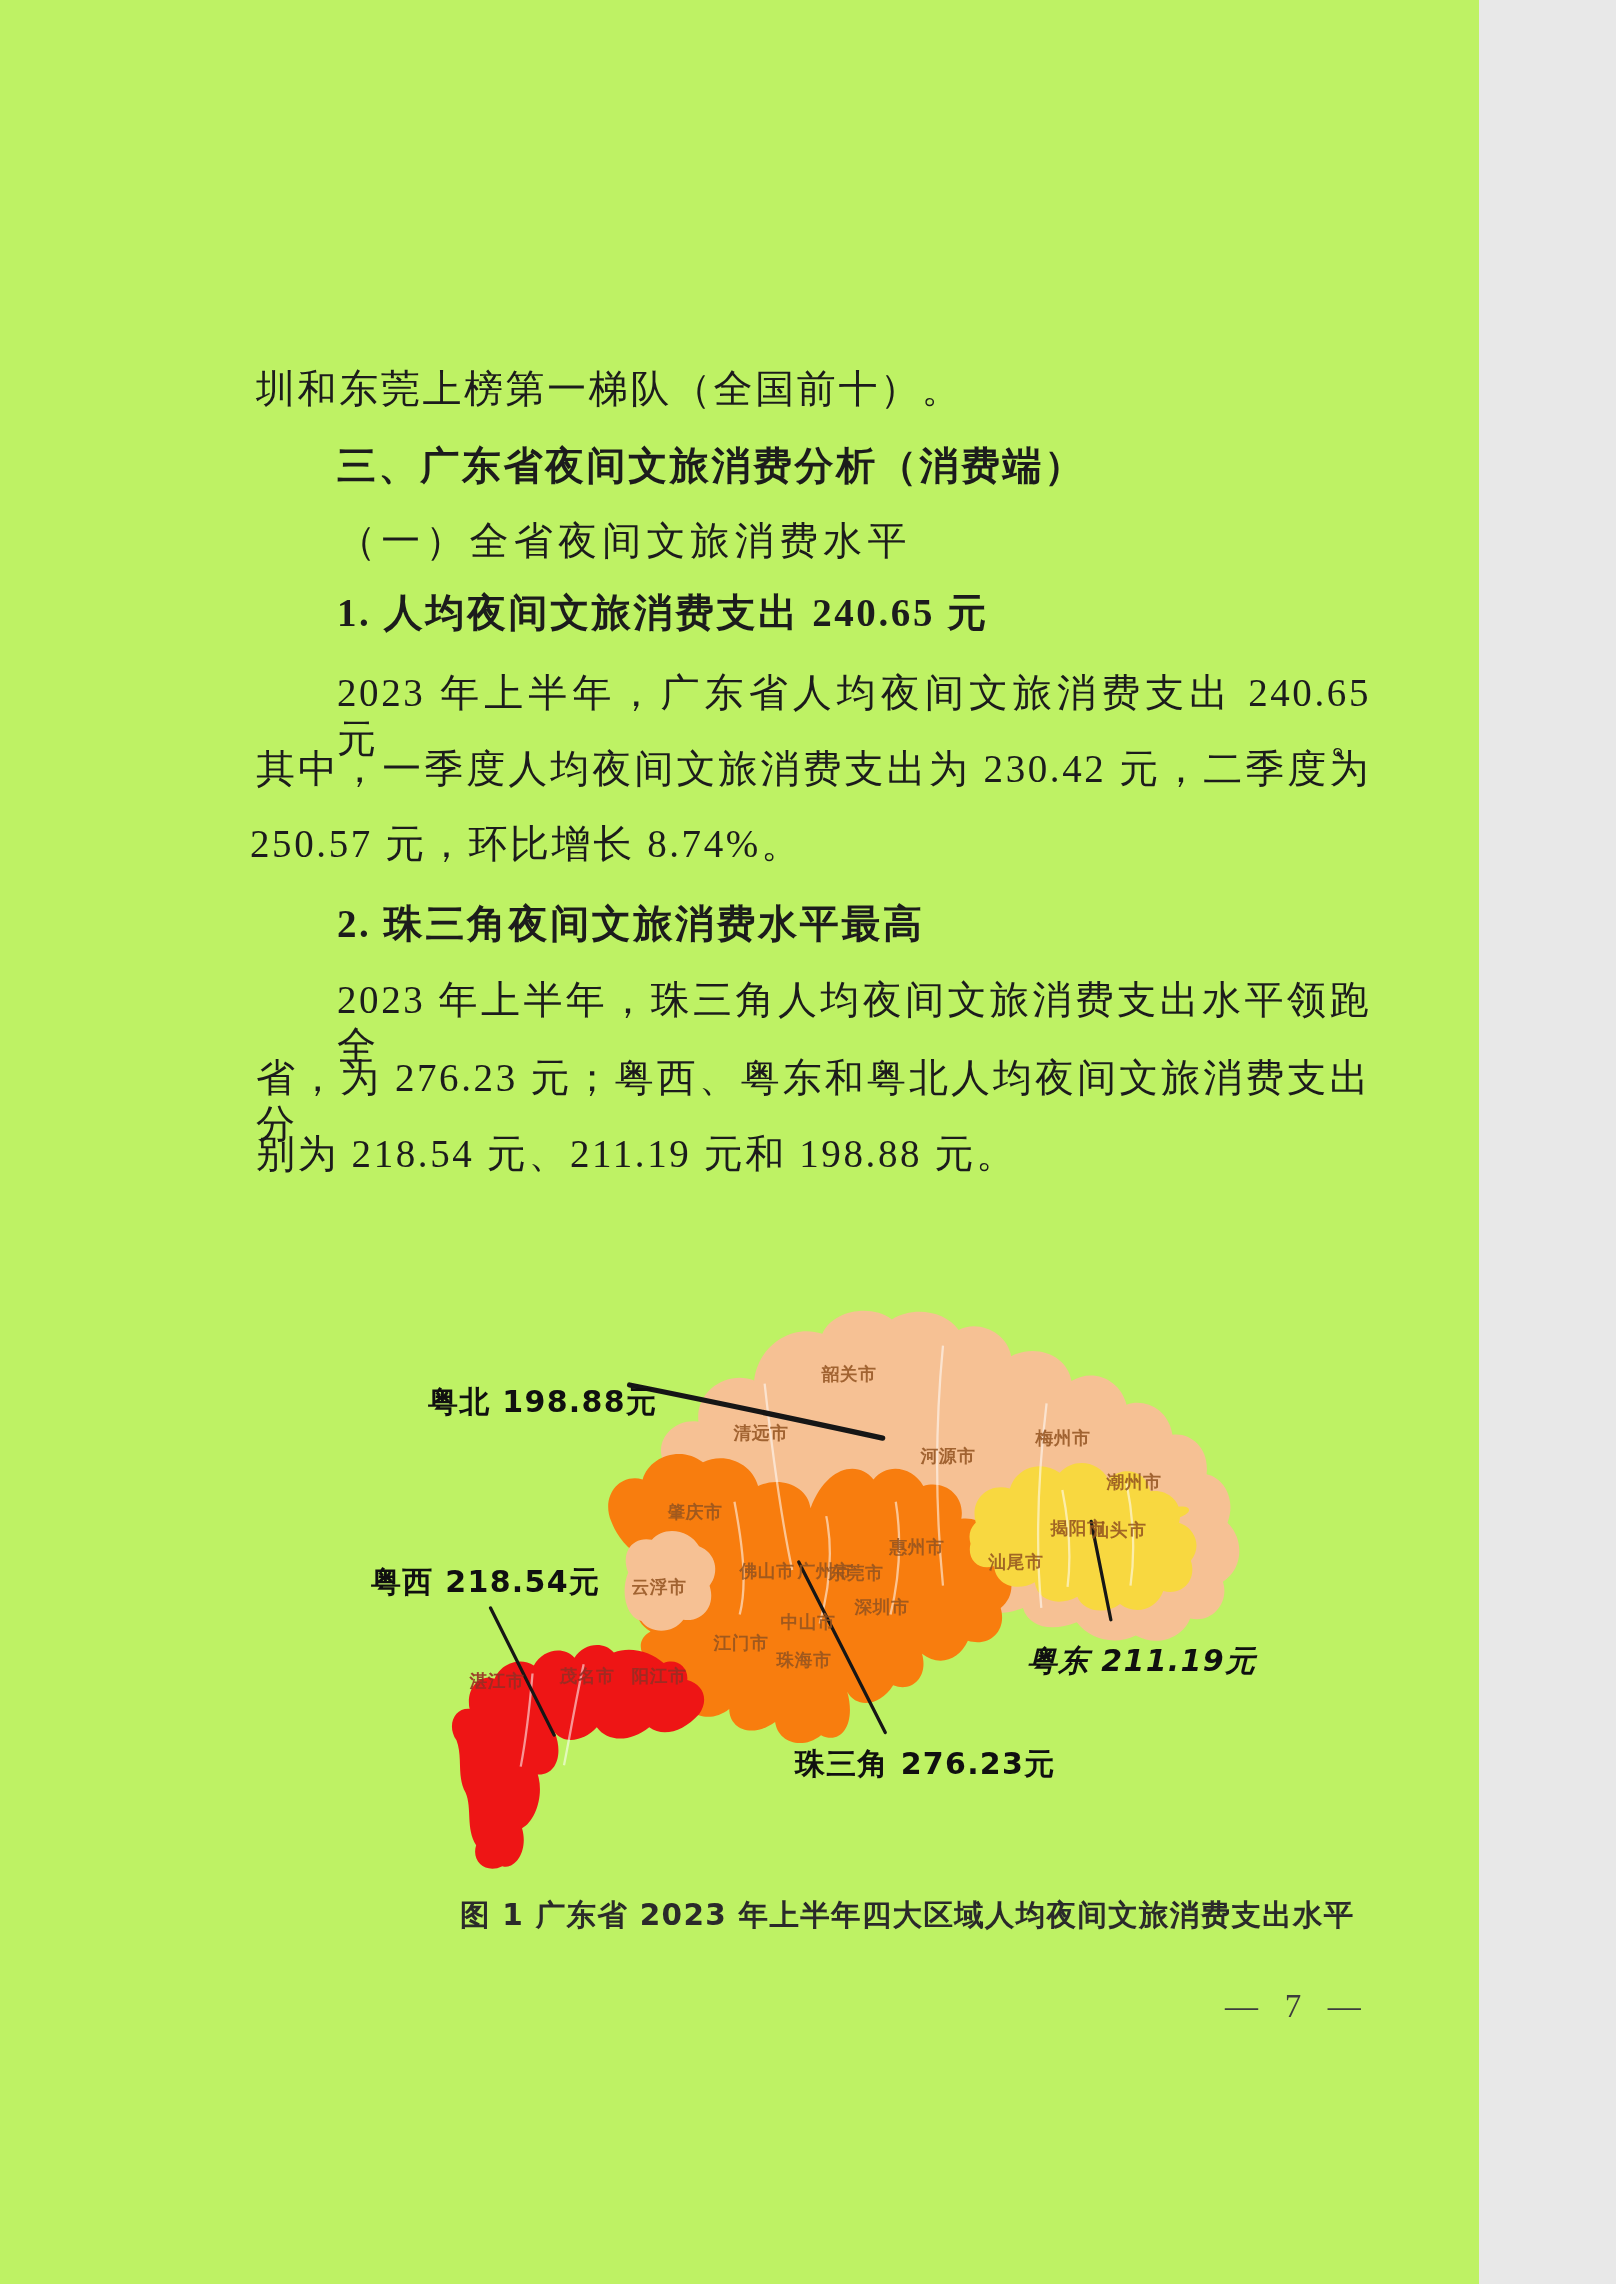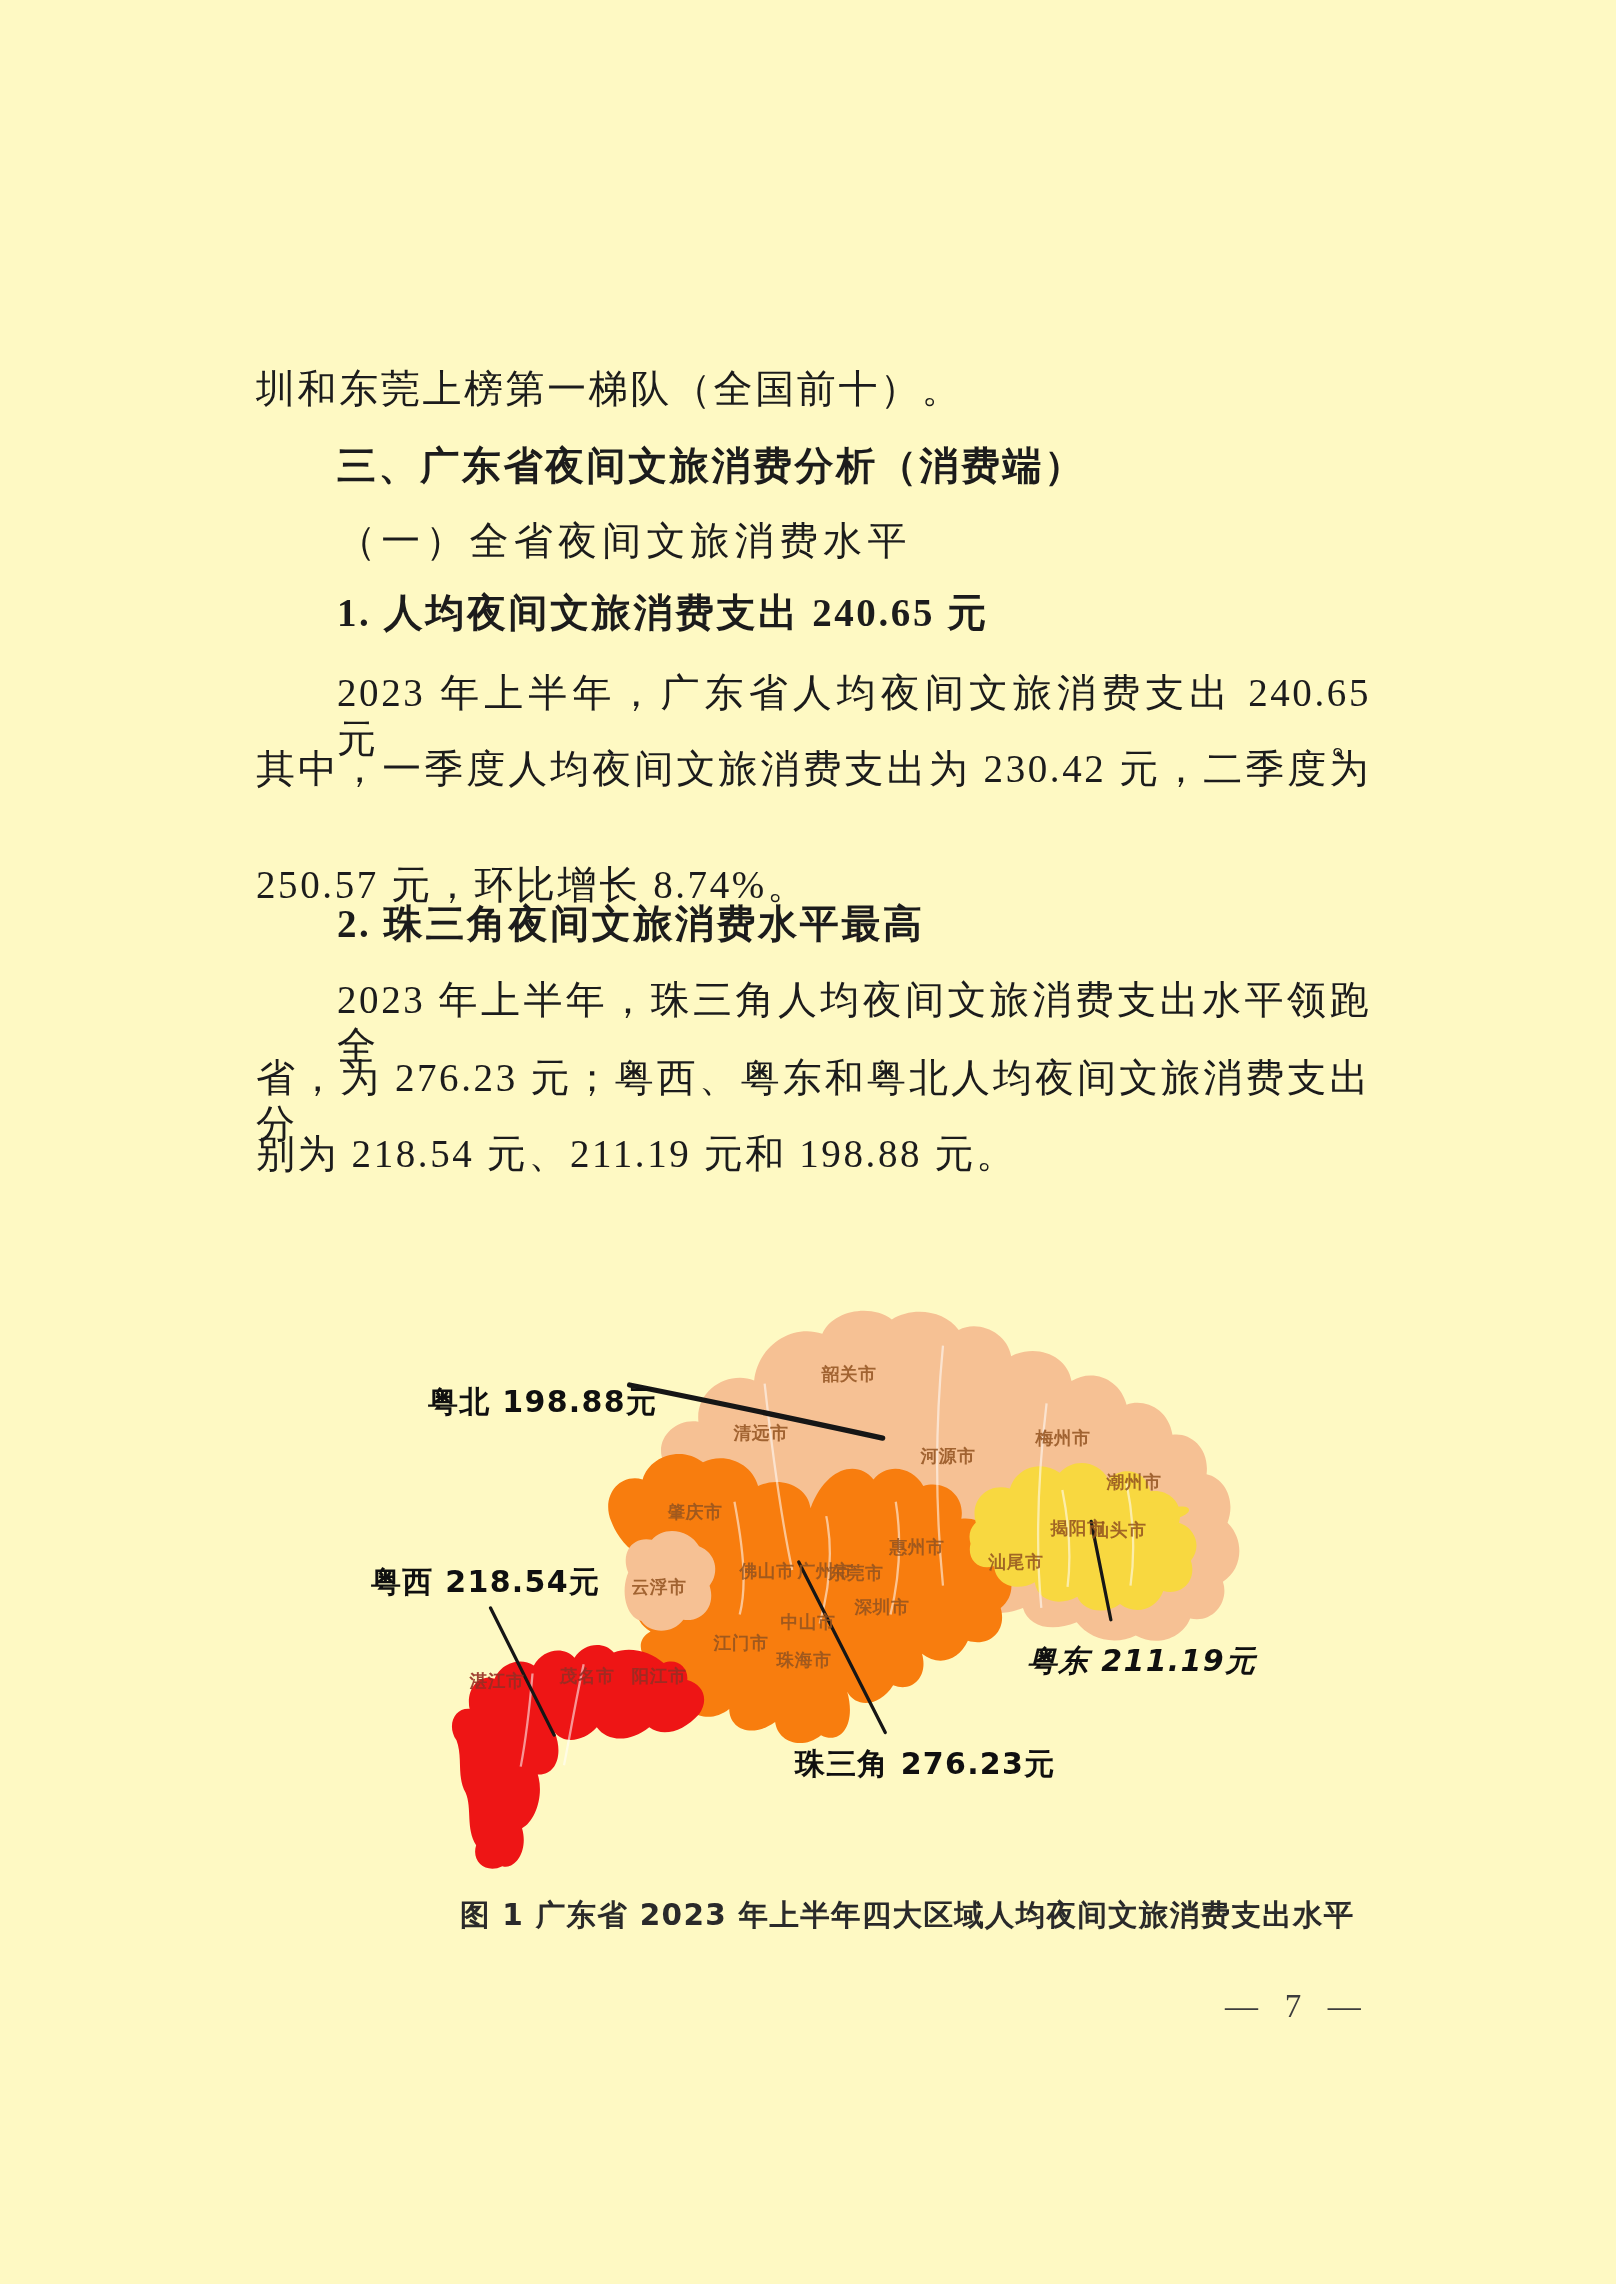--- a/index.html
+++ b/index.html
@@ -1,19 +1,19 @@
 <!DOCTYPE html>
 <html style="font-size:10.5px"><head>
 <meta charset="utf-8">
 <style>
   html,body{margin:0;padding:0;background:#e8e8e8;}
   .page{
     position:relative;
-    width:1616px;height:2284px;
-    background:#fef9c3;
+    width:1479px;height:2284px;
+    background:#bef264;
     font-family:"Liberation Serif","DejaVu Serif",serif;
     color:#1c1c1c;
     overflow:hidden;
   }
   .tline{
     position:absolute;
     font-size:39px;
     line-height:46px;
     letter-spacing:2.6px;
     white-space:nowrap;
@@ -23,21 +23,21 @@
     text-align:justify;
     text-align-last:justify;
   }
   .bold{font-weight:bold;}
   .l1{left:256px;top:366px;}
   .l2{left:337px;top:443px;}
   .l3{left:337px;top:518px;letter-spacing:5.2px;}
   .l4{left:337px;top:590px;}
   .l5{left:337px;top:670px;width:1034px;}
   .l6{left:256px;top:746px;width:1115px;}
-  .l7{left:256px;top:821px;margin-top:41px;}
+  .l7{left:250px;top:821px;}
   .l8{left:337px;top:901px;}
   .l9{left:337px;top:977px;width:1034px;}
   .l10{left:256px;top:1055px;width:1115px;}
   .l11{left:256px;top:1131px;}
 
   .map-wrap{
     position:absolute;left:367px;top:1305px;width:1030px;height:577px;
   }
   .map-wrap svg{position:absolute;left:0;top:0;}
 

